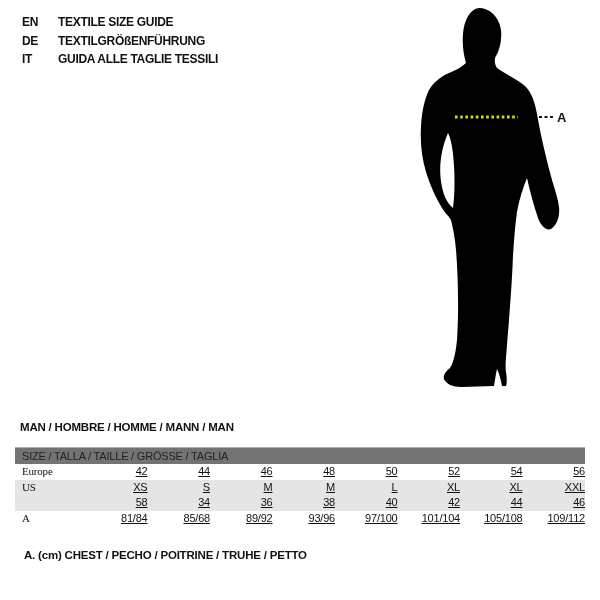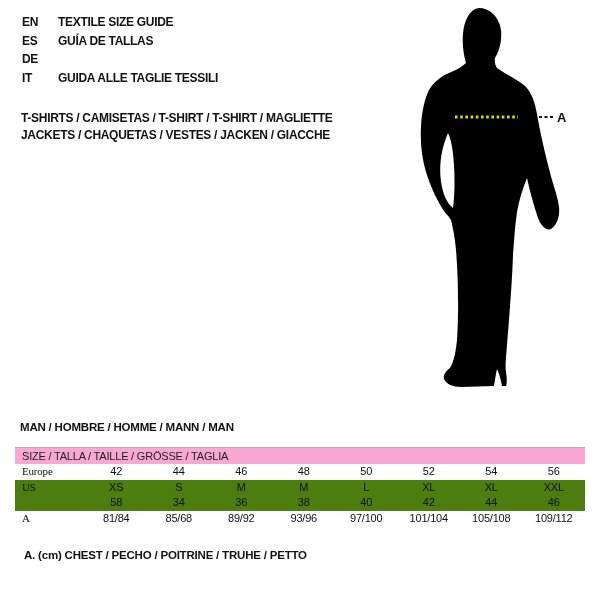--- a/index.html
+++ b/index.html
@@ -24,57 +24,50 @@
   .figure-svg{position:absolute;left:0;top:0;width:600px;height:600px;}
   .measure-label-text{font-family:"Liberation Sans",sans-serif;font-size:13px;font-weight:bold;}
 
   
   .man-heading{position:absolute;top:421px;left:20px;
     font-size:11.5px;font-weight:bold;letter-spacing:-0.2px;white-space:nowrap;}
 
   
   .size-table{position:absolute;top:447px;left:15px;width:570px;font-size:11px;letter-spacing:-0.2px;}
   .t-header{height:16px;line-height:16px;padding-left:7px;
-    background:#f9a8d4;border-top:1px solid #aeaeae;color:#222;font-weight:normal;}
+    background:#737373;border-top:1px solid #aeaeae;color:#222;font-weight:normal;}
   .t-row{display:grid;grid-template-columns:70px repeat(8,1fr);height:15.5px;line-height:15.5px;}
-  .t-row.shaded{background:#4d7c0f;}
+  .t-row.shaded{background:#e5e5e5;}
   .t-label{padding-left:7px;text-align:left;font-family:Liberation Serif, serif;}
-  .t-cell{text-align:center;}
+  .t-cell{text-align:right;text-decoration:underline;}
 
   
   .footnote{position:absolute;top:549px;left:24px;
     font-size:11.5px;font-weight:bold;letter-spacing:-0.2px;white-space:nowrap;}
 </style>
 </head>
 <body>
 
 <div class="page">
 
   <div class="lang-block">
       <div class="lang-row">
         <span class="lang-code">EN</span>
         <span class="lang-label">TEXTILE SIZE GUIDE</span>
       </div>
       <div class="lang-row">
-        <span class="lang-code">ES</span>
-        <span class="lang-label">GUÍA DE TALLAS</span>
-      </div>
-      <div class="lang-row">
         <span class="lang-code">DE</span>
+        <span class="lang-label">TEXTILGRÖßENFÜHRUNG</span>
       </div>
       <div class="lang-row">
         <span class="lang-code">IT</span>
         <span class="lang-label">GUIDA ALLE TAGLIE TESSILI</span>
       </div>
     </div>
 
-  <div class="category-block">
-      <div>T-SHIRTS / CAMISETAS / T-SHIRT / T-SHIRT / MAGLIETTE</div>
-      <div>JACKETS / CHAQUETAS / VESTES / JACKEN / GIACCHE</div>
-    </div>
 
   <svg class="figure-svg" viewBox="0 0 600 600" xmlns="http://www.w3.org/2000/svg" aria-hidden="true">
     <path fill-rule="evenodd" d="M 479 8
              C 489 8 499 16 501 30
              C 502 40 500 50 495 58
              C 494.5 62 495 65 497 68
              C 505 74 517 79 525 86
              C 532 93 535 103 537 114
              C 540 132 546 158 552 180
              C 555 190 558 199 559 207

